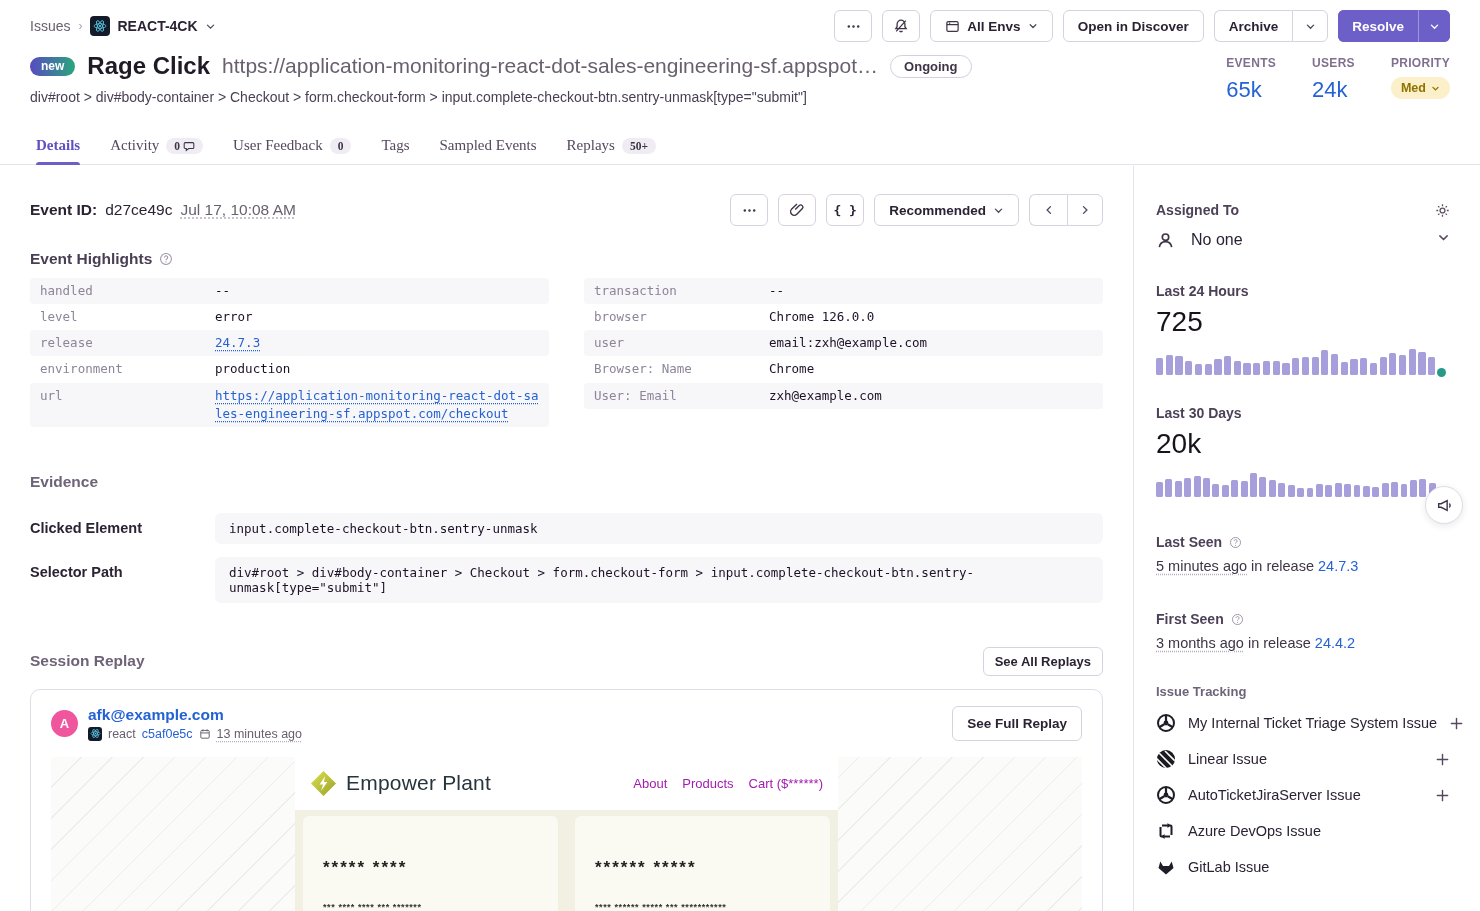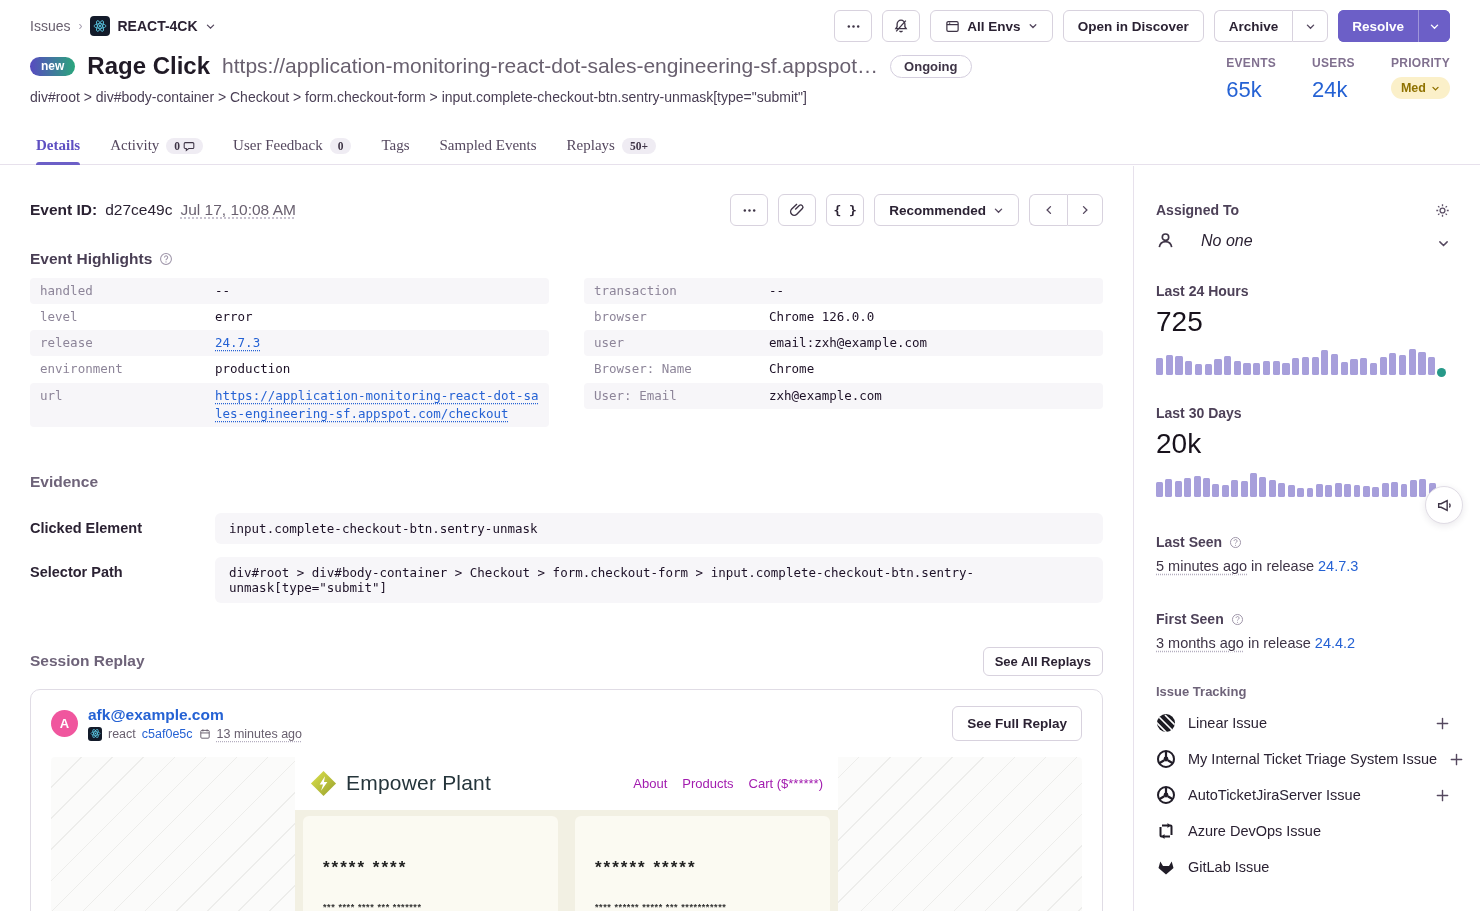--- a/index.html
+++ b/index.html
@@ -109,21 +109,21 @@
   .ep-nav{display:flex;gap:15px;font-size:13px;color:#a21caf;}
   .ep-body{flex:1;background:#f2f0e3;padding:6px;display:flex;gap:17px;justify-content:center;}
   .ep-card{width:255px;background:#fbfaf2;border-radius:6px;padding:42px 20px 20px;}
   .ep-card h3{font-size:17px;font-weight:700;letter-spacing:2px;color:#222;}
   .ep-desc{margin-top:24px;font-size:9px;font-weight:700;letter-spacing:.6px;color:#333;}
 
   
   .sidebar{position:absolute;top:166px;left:1134px;right:0;bottom:0;padding:36px 30px 0 22px;}
   .sb-title{font-size:14px;font-weight:700;color:#4d4158;display:flex;align-items:center;gap:7px;}
   .sb-head{display:flex;align-items:center;justify-content:space-between;}
-  .assignee{margin-top:13px;display:flex;align-items:flex-end;gap:26px;font-size:16px;color:var(--text);cursor:pointer;font-style:italic;}
+  .assignee{margin-top:13px;display:flex;align-items:flex-start;gap:16px;font-size:16px;color:var(--text);cursor:pointer;}
   .assignee .spacer{flex:1;}
   .sb-num{margin-top:7px;font-size:28px;color:#18121c;}
   .spark{margin-top:10px;height:27px;display:flex;align-items:flex-end;gap:2.5px;position:relative;width:289px;}
   .spark-bar{flex:1;background:var(--bar);border-radius:1.5px;min-height:2px;}
   .spark .enddot{position:absolute;right:-1px;bottom:-2px;width:9px;height:9px;border-radius:50%;background:var(--dot);}
   .mt30{margin-top:30px;} .mt32{margin-top:33px;} .mt36{margin-top:37px;}
   .seen-line{margin-top:8px;font-size:14.5px;color:#3e3446;}
   .seen-line .rel-link{color:var(--link);cursor:pointer;}
   .it-title{font-size:13px;font-weight:700;color:#6e6379;}
   .it-list{margin-top:6px;}
@@ -612,20 +612,35 @@
       </span>
   </div>
   <div class="seen-line">
     <span class="dotted">3 months ago</span><span> in release </span><span class="rel-link">24.4.2</span>
   </div>
 
   <div class="it-title mt32">Issue Tracking</div>
   <div class="it-list" id="issue-tracking-items">
       <div class="it-row">
         <span class="icon it-icon">
+          <svg width="20" height="20" viewBox="0 0 20 20" fill="none" stroke="#211d28" stroke-width="2">
+            <circle cx="10" cy="10" r="8"></circle>
+            <circle cx="10" cy="10" r="2.4" fill="#211d28" stroke="none"></circle>
+            <path d="M10 8V2.3M11.8 11.3l4.9 3M8.2 11.3l-4.9 3" stroke-width="2.2"></path>
+          </svg>
+        </span>
+        <span class="it-label">My Internal Ticket Triage System Issue</span>
+        <span class="icon it-add">
+          <svg width="15" height="15" viewBox="0 0 16 16" stroke="#55485f" stroke-width="1.5" stroke-linecap="round">
+            <path d="M8 2.5v11M2.5 8h11"></path>
+          </svg>
+        </span>
+      </div>
+      <div class="it-row">
+        <span class="icon it-icon">
           <svg width="20" height="20" viewBox="0 0 20 20">
             <defs>
               <clipPath id="lc">
                 <circle cx="10" cy="10" r="9"></circle>
               </clipPath>
             </defs>
             <circle cx="10" cy="10" r="9" fill="#1c1b22"></circle>
             <g clip-path="url(#lc)" stroke="#fff" stroke-width="1.6">
               <path d="M-2 14L7 23M-1 8L13 22M3 4L17 18M9 2L21 14"></path>
             </g>
@@ -639,35 +654,20 @@
         </span>
       </div>
       <div class="it-row">
         <span class="icon it-icon">
           <svg width="20" height="20" viewBox="0 0 20 20" fill="none" stroke="#211d28" stroke-width="2">
             <circle cx="10" cy="10" r="8"></circle>
             <circle cx="10" cy="10" r="2.4" fill="#211d28" stroke="none"></circle>
             <path d="M10 8V2.3M11.8 11.3l4.9 3M8.2 11.3l-4.9 3" stroke-width="2.2"></path>
           </svg>
         </span>
-        <span class="it-label">My Internal Ticket Triage System Issue</span>
-        <span class="icon it-add">
-          <svg width="15" height="15" viewBox="0 0 16 16" stroke="#55485f" stroke-width="1.5" stroke-linecap="round">
-            <path d="M8 2.5v11M2.5 8h11"></path>
-          </svg>
-        </span>
-      </div>
-      <div class="it-row">
-        <span class="icon it-icon">
-          <svg width="20" height="20" viewBox="0 0 20 20" fill="none" stroke="#211d28" stroke-width="2">
-            <circle cx="10" cy="10" r="8"></circle>
-            <circle cx="10" cy="10" r="2.4" fill="#211d28" stroke="none"></circle>
-            <path d="M10 8V2.3M11.8 11.3l4.9 3M8.2 11.3l-4.9 3" stroke-width="2.2"></path>
-          </svg>
-        </span>
         <span class="it-label">AutoTicketJiraServer Issue</span>
         <span class="icon it-add">
           <svg width="15" height="15" viewBox="0 0 16 16" stroke="#55485f" stroke-width="1.5" stroke-linecap="round">
             <path d="M8 2.5v11M2.5 8h11"></path>
           </svg>
         </span>
       </div>
       <div class="it-row">
         <span class="icon it-icon">
           <svg width="20" height="20" viewBox="0 0 20 20" fill="none" stroke="#211d28" stroke-width="2" stroke-linejoin="round">

